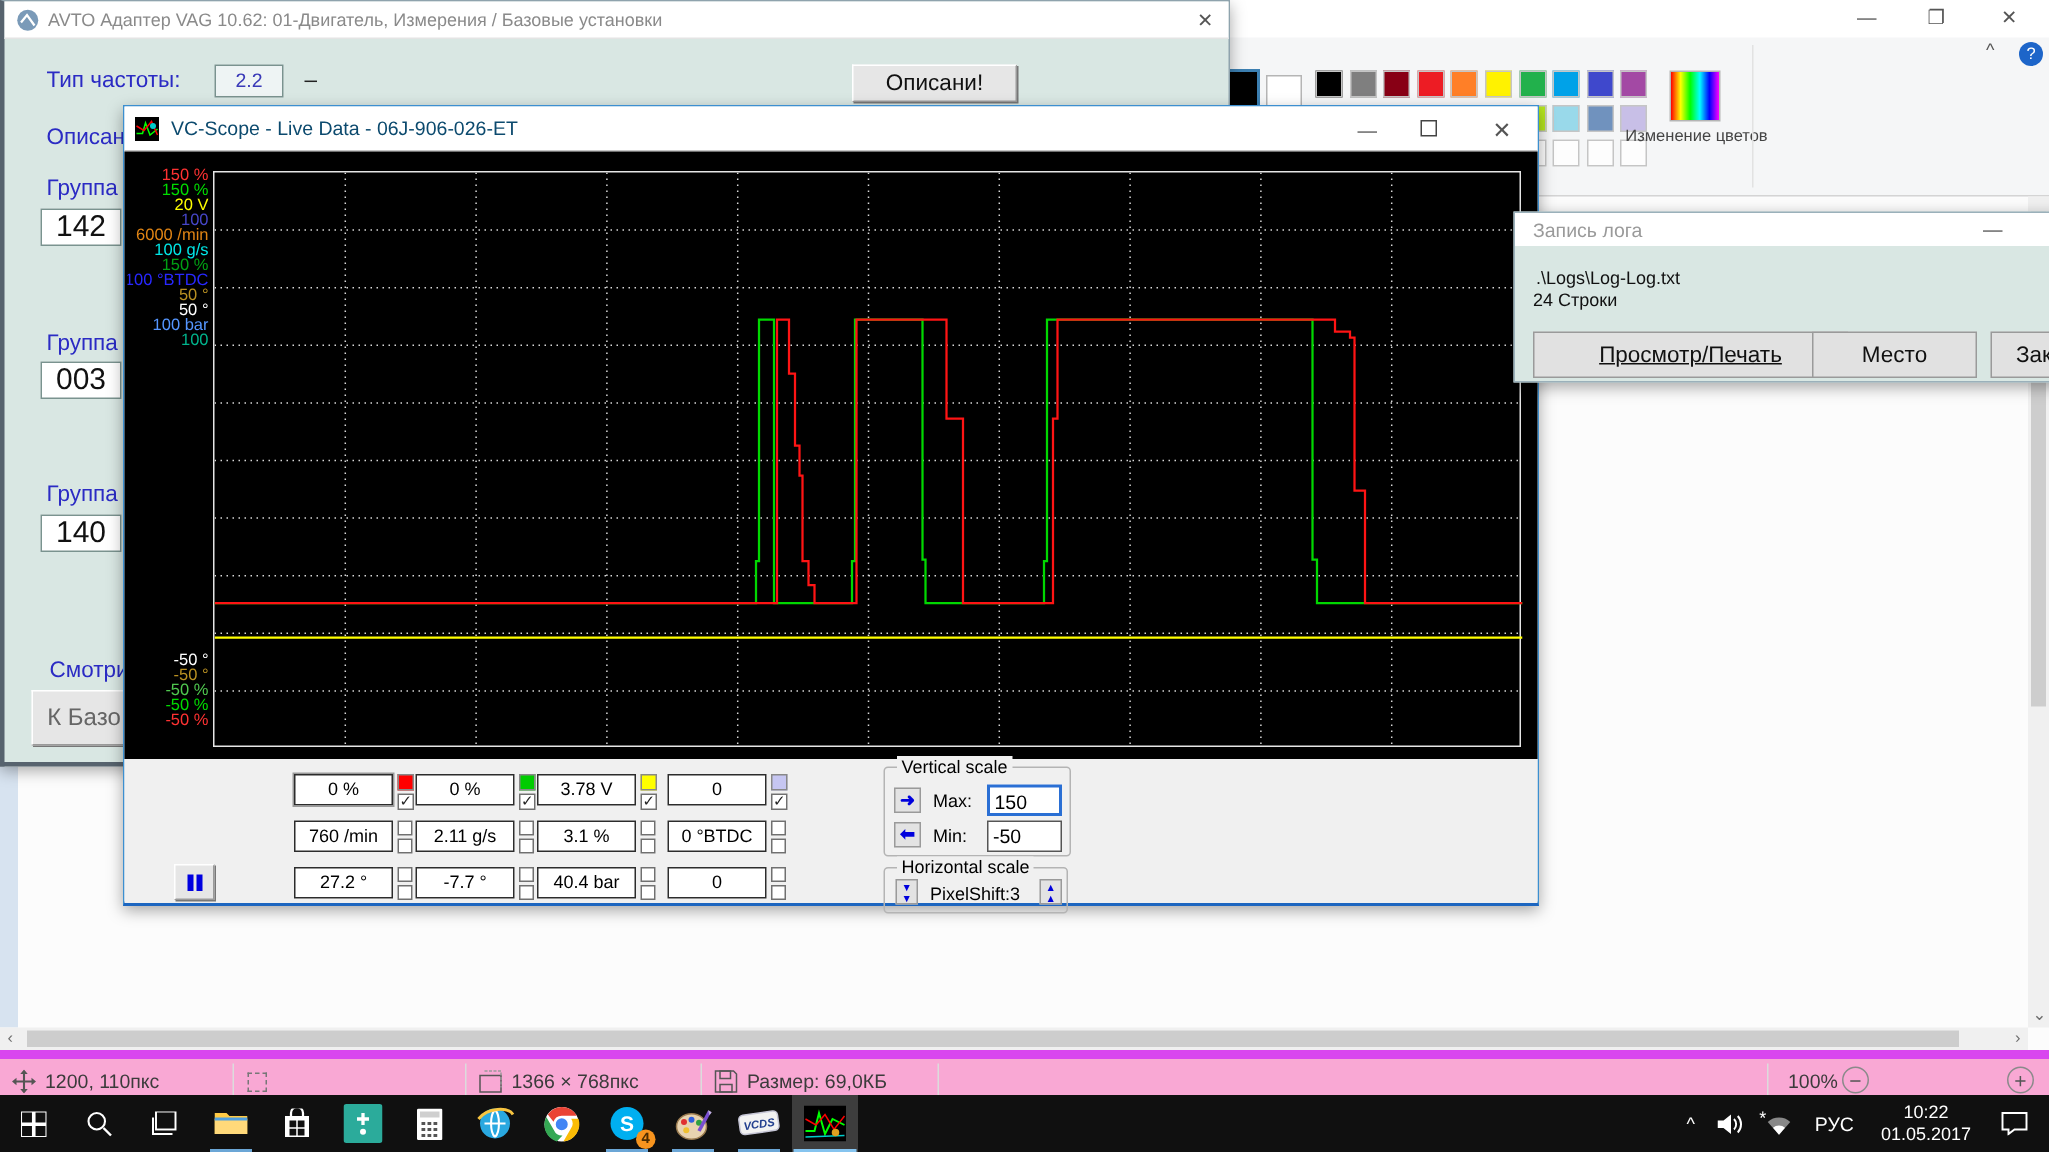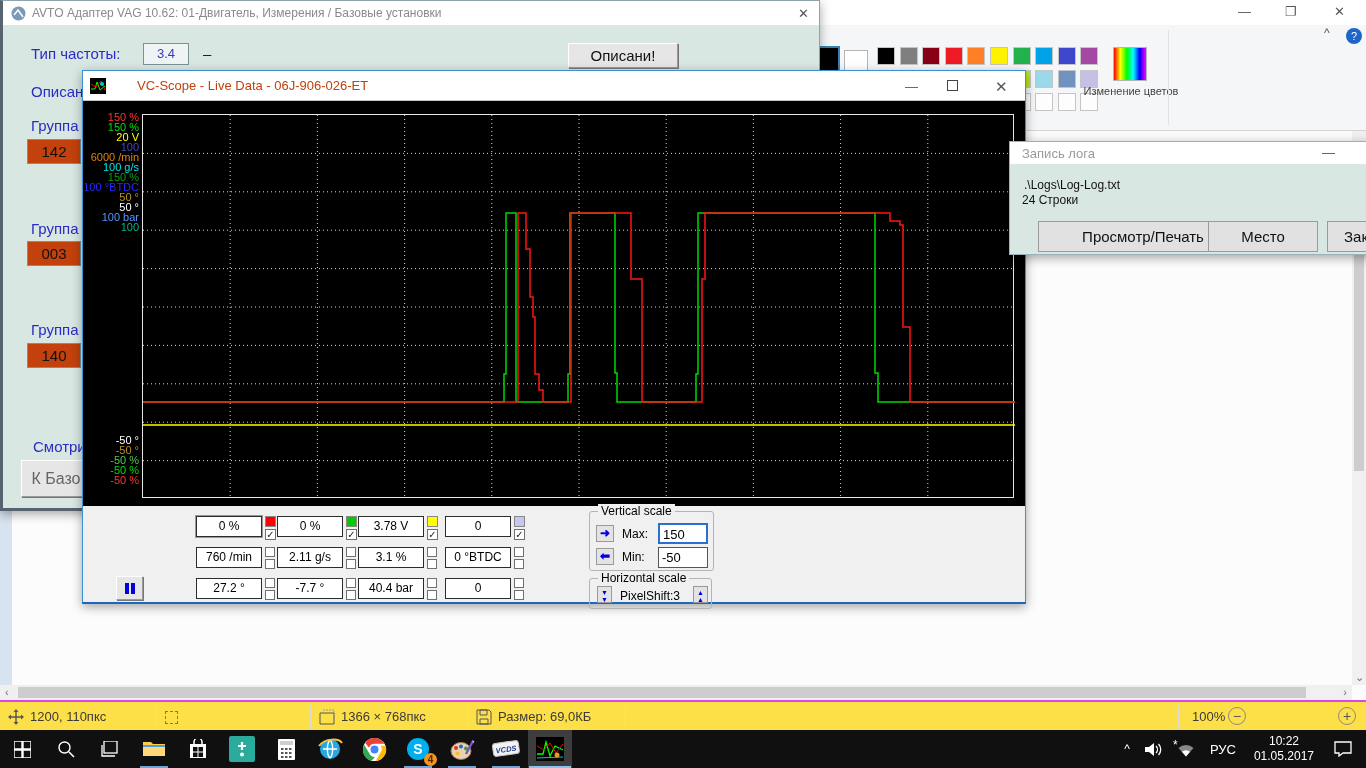--- a/index.html
+++ b/index.html
@@ -21,40 +21,40 @@
   #color2-swatch{position:absolute;left:24px;top:25px;width:24px;height:21px;background:#fff;border:1px solid #b5b5b5;}
   .ribbon-sep{position:absolute;left:348px;top:5px;width:1px;height:95px;background:#e2e2e2;}
   #canvas-strip{left:0;top:511px;width:12px;height:174px;background:#d7e3f0;}
   
   #vscroll{left:1352px;top:131px;width:14px;height:554px;background:#f0f0f0;}
   #vscroll .thumb{position:absolute;left:2px;top:10px;width:10px;height:330px;background:#cdcdcd;}
   #hscroll{left:0;top:685px;width:1352px;height:15px;background:#f0f0f0;}
   #hscroll .thumb{position:absolute;left:18px;top:2px;width:1288px;height:11px;background:#cdcdcd;}
   .scroll-arrow{position:absolute;color:#6d6d6d;font-size:11px;line-height:15px;}
   
-  #statusbar{left:0;top:700px;width:1366px;height:30px;background:#fde047;border-top:2px solid #d946ef;font-size:13px;color:#3b3b3b;}
+  #statusbar{left:0;top:700px;width:1366px;height:30px;background:#f9a8d4;border-top:6px solid #d946ef;font-size:13px;color:#3b3b3b;}
   .sb-sep{position:absolute;top:3px;width:1px;height:24px;background:#dcdcdc;}
   .sb-icon{position:absolute;top:7px;color:#555;}
   
   .zoom-circle{position:absolute;top:5px;width:18px;height:18px;border:1px solid #8a8a8a;border-radius:50%;
      text-align:center;line-height:16px;font-size:14px;color:#555;}
   
   #taskbar{left:0;top:730px;width:1366px;height:38px;background:#101010;display:flex;align-items:center;}
   .tb-tile{position:relative;width:44px;height:38px;display:flex;align-items:center;justify-content:center;flex:none;}
   .tb-underline{position:absolute;bottom:0;left:8px;right:8px;height:2px;background:#6ba6d6;}
   .tile-active{background:#3d3d3d;}
   .tile-active .tb-underline{left:1px;right:1px;background:#86c4ef;}
   #tray{position:absolute;right:4px;top:0;height:38px;display:flex;align-items:center;color:#fff;}
   #clock{font-size:12px;text-align:center;line-height:15px;margin:0 10px;}
   
   #avto-win{left:0;top:0;width:820px;height:511px;background:#d9e7e3;border:1px solid #8fa3ad;
      border-left:3px solid #57636e;border-bottom:3px solid #57636e;}
   #avto-win .titlebar{height:25px;border-bottom:1px solid #e4e4e4;}
   .blue-label{color:#2b2bc4;font-size:15px;white-space:nowrap;}
-  .field{position:absolute;background:#c2410c;border:1px solid #7a938f;text-align:center;font-size:15px;color:#111;}
+  .field{position:absolute;background:#ffffff;border:1px solid #7a938f;text-align:center;font-size:20px;color:#111;}
   #avto-logo{position:absolute;left:340px;top:28px;font-family:"Liberation Serif",serif;
      font-size:46px;font-weight:bold;font-style:italic;color:#1d1d8f;letter-spacing:1px;}
   .push-btn{position:absolute;background:#e6e6e6;border:1px solid #9a9a9a;border-top-color:#fff;border-left-color:#fff;
      box-shadow:1px 1px 0 #777;font-size:15px;color:#111;text-align:center;}
   
   #scope-win{left:82px;top:70px;width:944px;height:534px;background:#f0f0f0;border:1px solid #3c8fd0;border-bottom:3px solid #1d66c0;}
   #scope-win .titlebar{height:30px;border-bottom:1px solid #c6c6c6;}
   #scope-client{position:absolute;left:0;top:30px;width:942px;height:405px;background:#000;}
   #plot{position:absolute;left:59px;top:13px;width:872px;height:384px;border:1px solid #e6e6e6;}
   .ch-labels{position:absolute;left:2px;width:54px;display:flex;flex-direction:column;align-items:flex-end;overflow:hidden;}
@@ -175,21 +175,21 @@
   <div class="win" id="avto-win">
     <div class="titlebar">
       <svg style="margin:0 6px 0 8px;" width="15" height="15" viewBox="0 0 15 15">
           <circle cx="7.5" cy="7.5" r="7" fill="#7a9ab8"></circle>
           <path d="M3 9l4-5 5 7" stroke="#fff" fill="none" stroke-width="1.5"></path>
         </svg>
       <span class="tb-text">AVTO Адаптер VAG 10.62: 01-Двигатель,  Измерения / Базовые установки</span>
       <span class="winbtn abs" style="left:795px;top:5px;">✕</span>
     </div>
     <span class="blue-label abs" style="left:28px;top:44px;">Тип частоты:</span>
-    <div class="field" style="left:140px;top:42px;width:46px;height:22px;line-height:20px;background:#eef4f4;color:#3a3ab8;font-size:13px;">3.4</div>
+    <div class="field" style="left:140px;top:42px;width:46px;height:22px;line-height:20px;background:#eef4f4;color:#3a3ab8;font-size:13px;">2.2</div>
     <span class="abs" style="left:200px;top:44px;font-size:15px;color:#222;">–</span>
     <div class="push-btn" style="left:565px;top:42px;width:110px;height:25px;line-height:23px;">Описани!</div>
     <span class="blue-label abs" style="left:28px;top:82px;">Описани</span>
 
     <span class="blue-label abs" style="left:28px;top:116px;">Группа</span>
     <div class="field" style="left:24px;top:138px;width:54px;height:25px;line-height:23px;">142</div>
     <span class="blue-label abs" style="left:28px;top:219px;">Группа</span>
     <div class="field" style="left:24px;top:240px;width:54px;height:25px;line-height:23px;">003</div>
     <span class="blue-label abs" style="left:28px;top:320px;">Группа</span>
     <div class="field" style="left:24px;top:342px;width:54px;height:25px;line-height:23px;">140</div>
@@ -199,21 +199,21 @@
   </div>
 
   <div class="win" id="scope-win">
     <div class="titlebar">
       <svg style="margin:0 8px 0 7px;" width="16" height="16" viewBox="0 0 16 16">
           <rect width="16" height="16" fill="#000"></rect>
           <polyline points="1,11 5,11 7,4 10,12 15,8" stroke="#0f0" fill="none"></polyline>
           <polyline points="1,6 6,9 11,3 15,12" stroke="#f00" fill="none"></polyline>
           <circle cx="12" cy="6" r="2" fill="#0cc"></circle>
         </svg>
-      <span class="tb-text" style="color:#c2410c;font-size:13px;margin-left:23px;">VC-Scope  -  Live Data  -  06J-906-026-ET</span>
+      <span class="tb-text" style="color:#0c4a6e;font-size:13px;">VC-Scope  -  Live Data  -  06J-906-026-ET</span>
       <span class="winbtn abs" style="left:822px;top:8px;">—</span>
       <span class="abs" style="left:864px;top:9px;width:11px;height:11px;border:1px solid #444;"></span>
       <span class="winbtn abs" style="left:912px;top:7px;font-size:15px;">✕</span>
     </div>
 
     <div id="scope-client">
       <div class="ch-labels" style="top:11px;height:122px;" id="top-labels">
           <div style="color: rgb(255, 50, 50);">150 %</div>
           <div style="color: rgb(0, 220, 0);">150 %</div>
           <div style="color: rgb(255, 255, 0);">20 V</div>
@@ -323,21 +323,21 @@
     </div>
   </div>
 
   <div class="win" id="log-win">
     <div class="titlebar">
       <span class="tb-text" style="margin-left:12px;font-size:13px;color:#9a9a9a;">Запись лога</span>
       <span class="winbtn abs" style="left:312px;top:3px;">—</span>
     </div>
     <span class="body-text" style="left:14px;top:36px;">.\Logs\Log-Log.txt</span>
     <span class="body-text" style="left:12px;top:51px;">24 Строки</span>
-    <div class="log-btn" style="left:28px;width:210px;">Просмотр/Печать</div>
+    <div class="log-btn" style="left:12px;width:210px;text-decoration:underline;">Просмотр/Печать</div>
     <div class="log-btn" style="left:198px;width:110px;">Место</div>
     <div class="log-btn" style="left:317px;width:110px;text-align:left;padding-left:16px;">Зак</div>
   </div>
 
   <div class="abs" id="taskbar">
     <div class="tb-tile">
       <svg width="17" height="17" viewBox="0 0 17 17">
           <path d="M0 0h8v8H0zM9 0h8v8H9zM0 9h8v8H0zM9 9h8v8H9z" fill="none" stroke="#fff" stroke-width="1.4"></path>
         </svg>
     </div>

